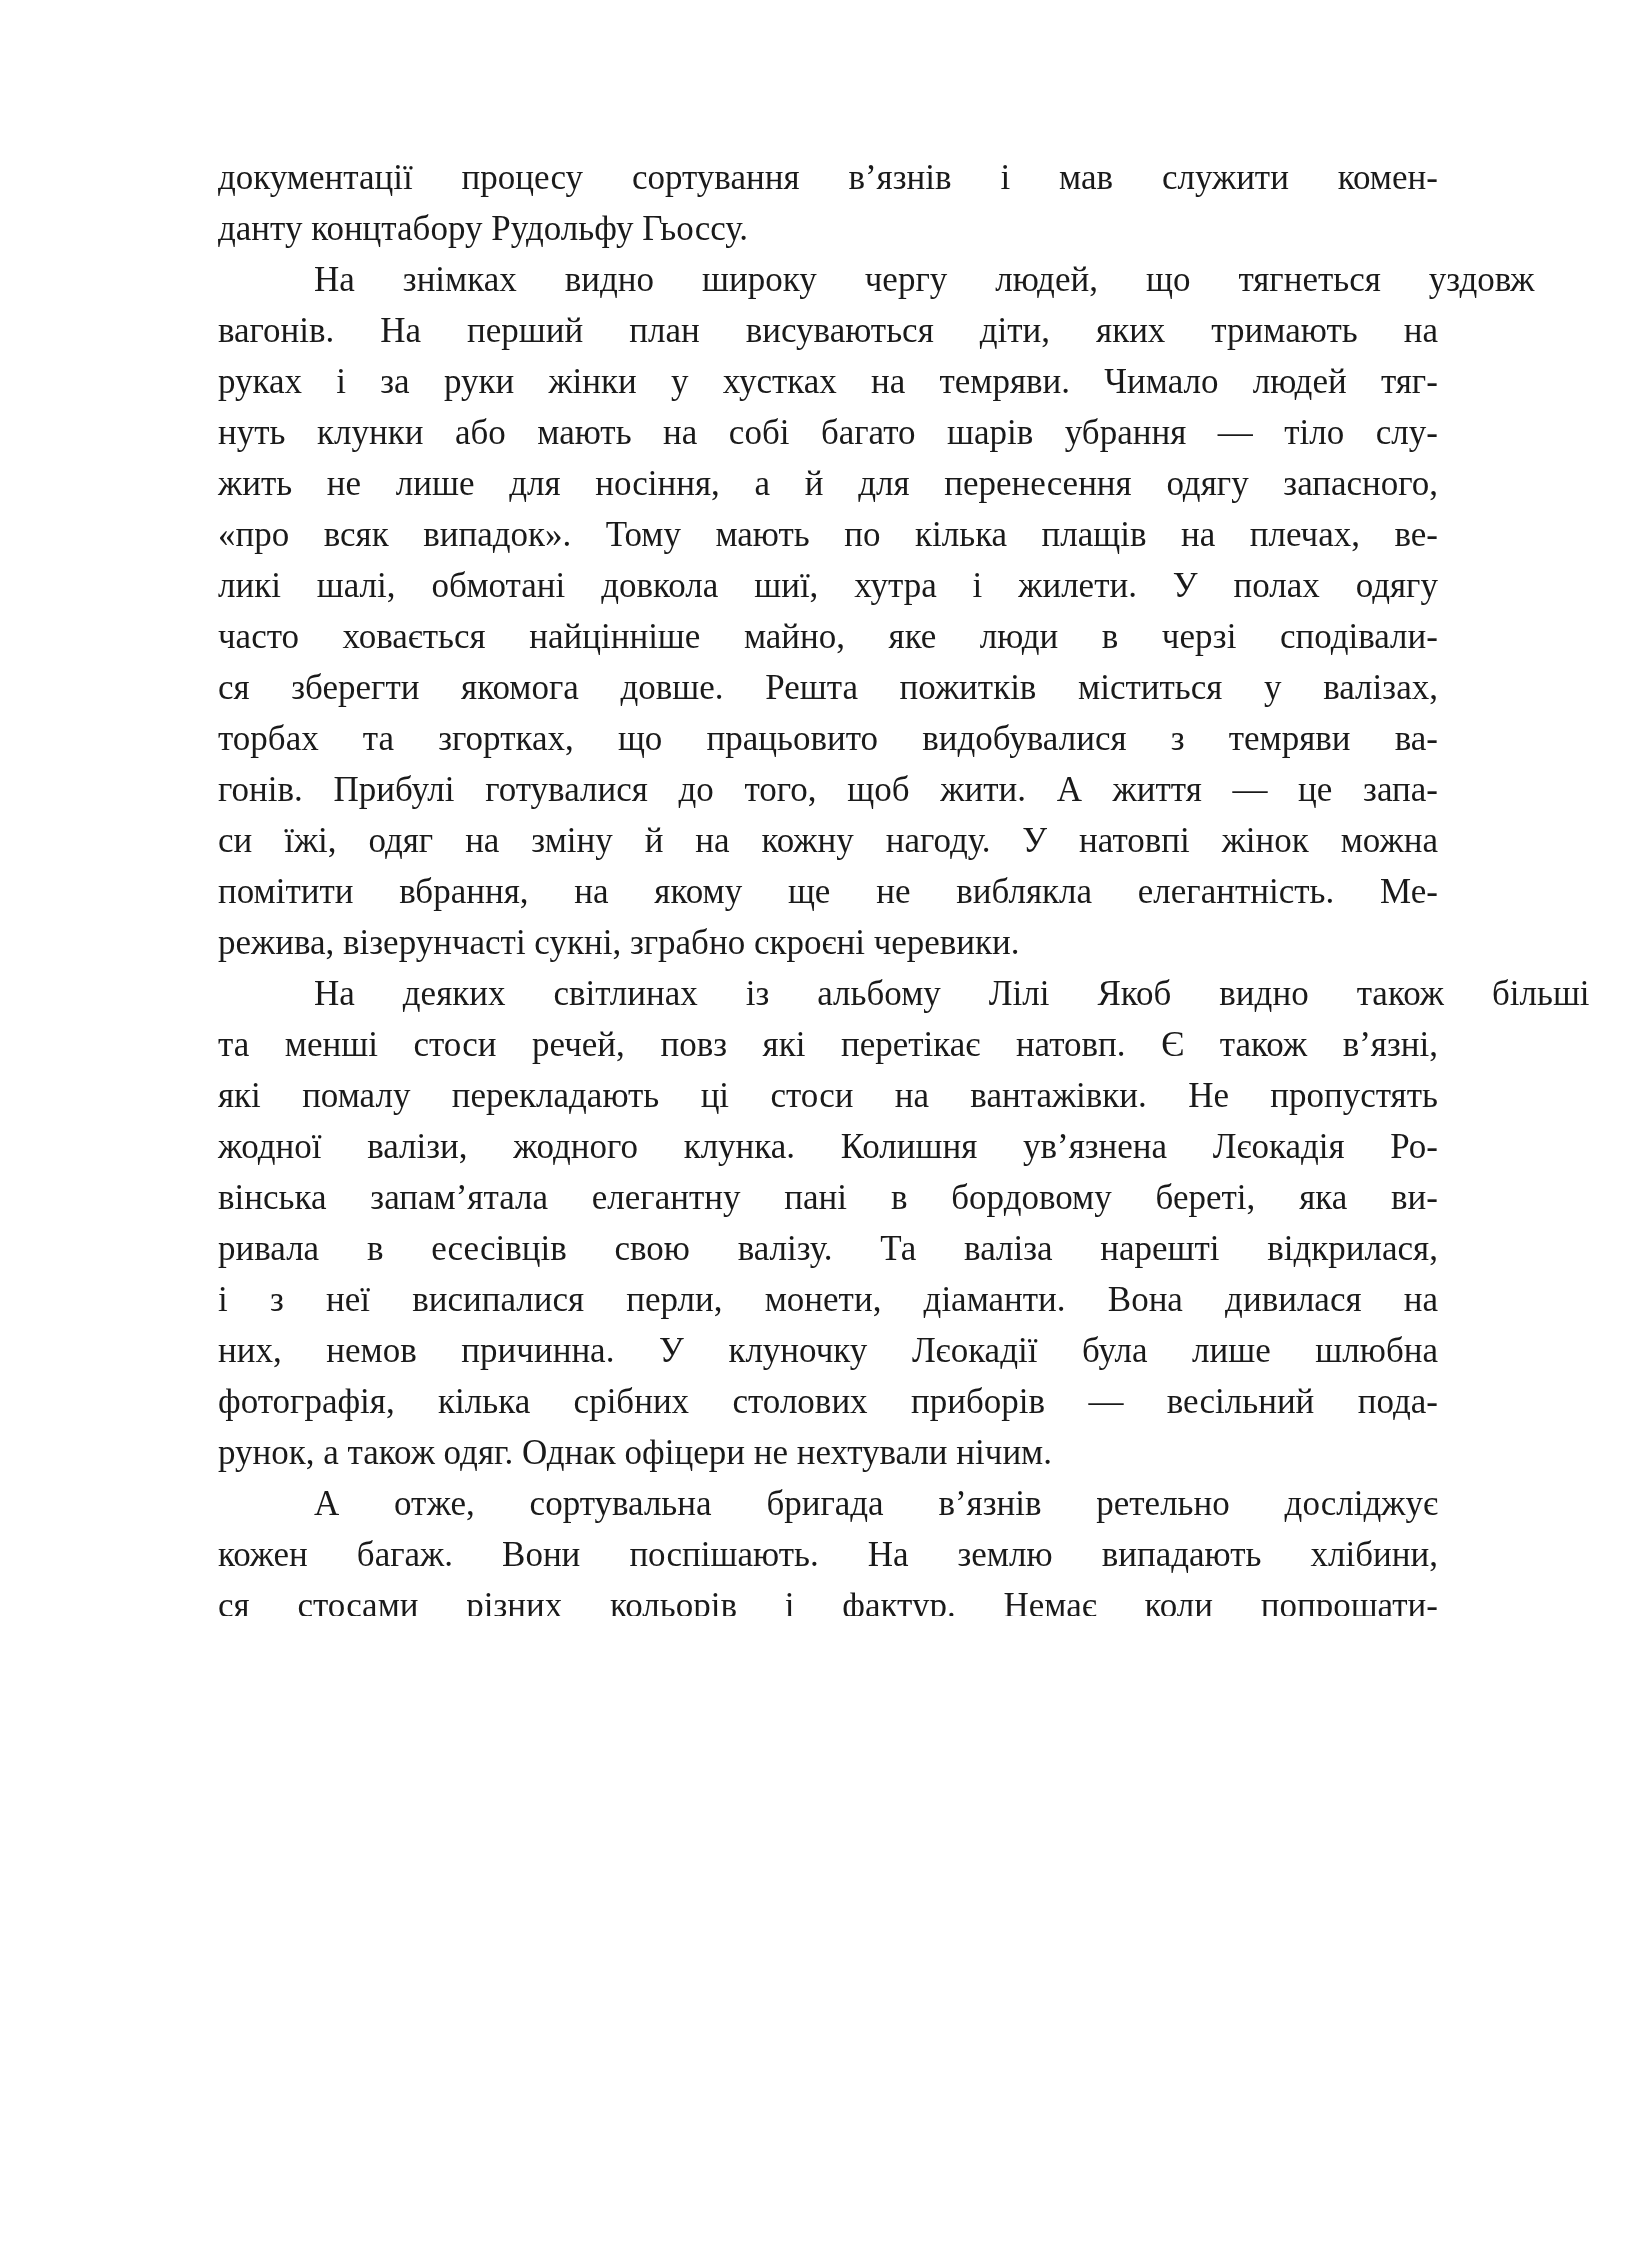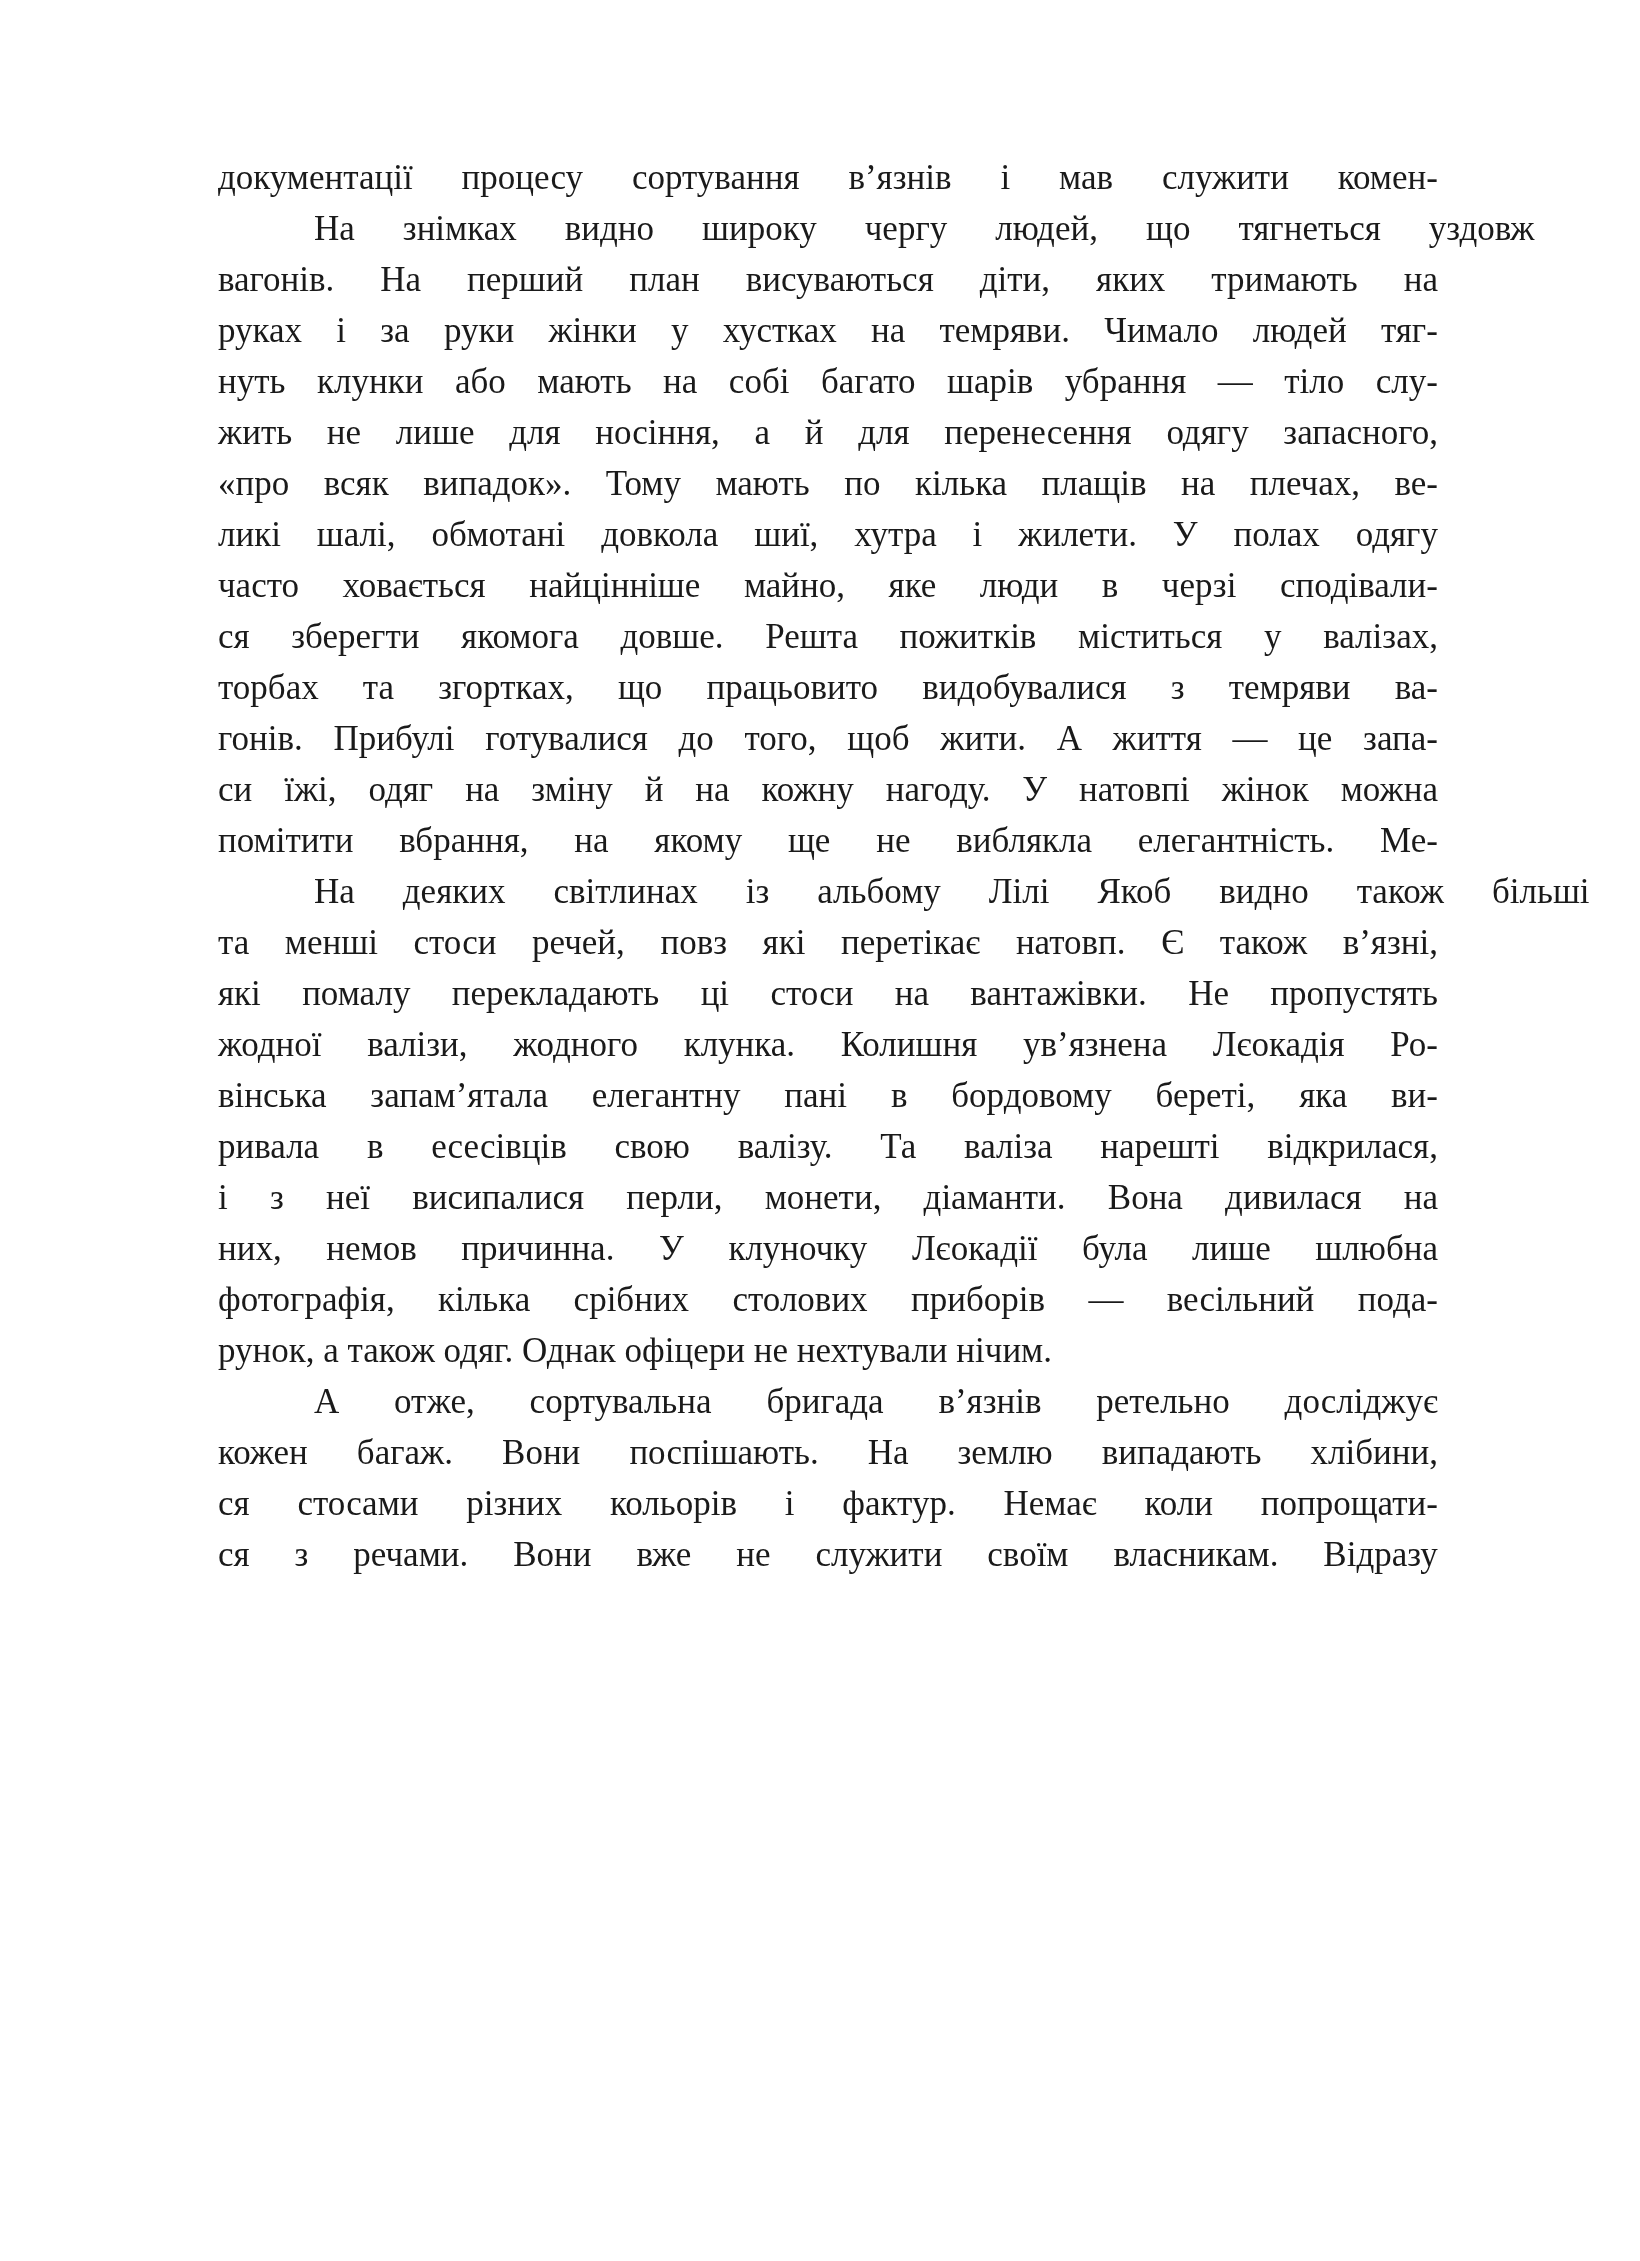--- a/index.html
+++ b/index.html
@@ -71,20 +71,21 @@
       <div class="ln j">
         <span>документації</span>
         <span>процесу</span>
         <span>сортування</span>
         <span>в’язнів</span>
         <span>і</span>
         <span>мав</span>
         <span>служити</span>
         <span>комен-</span>
       </div>
+      <div class="ln last">данту концтабору Рудольфу Гьоссу.</div>
       <div class="ln j indent" style="padding-left: 48px;">
         <span>На</span>
         <span>знімках</span>
         <span>видно</span>
         <span>широку</span>
         <span>чергу</span>
         <span>людей,</span>
         <span>що</span>
         <span>тягнеться</span>
         <span>уздовж</span>
@@ -233,20 +234,21 @@
         <span>помітити</span>
         <span>вбрання,</span>
         <span>на</span>
         <span>якому</span>
         <span>ще</span>
         <span>не</span>
         <span>виблякла</span>
         <span>елегантність.</span>
         <span>Ме-</span>
       </div>
+      <div class="ln last">режива, візерунчасті сукні, зграбно скроєні черевики.</div>
       <div class="ln j indent" style="padding-left: 48px;">
         <span>На</span>
         <span>деяких</span>
         <span>світлинах</span>
         <span>із</span>
         <span>альбому</span>
         <span>Лілі</span>
         <span>Якоб</span>
         <span>видно</span>
         <span>також</span>

